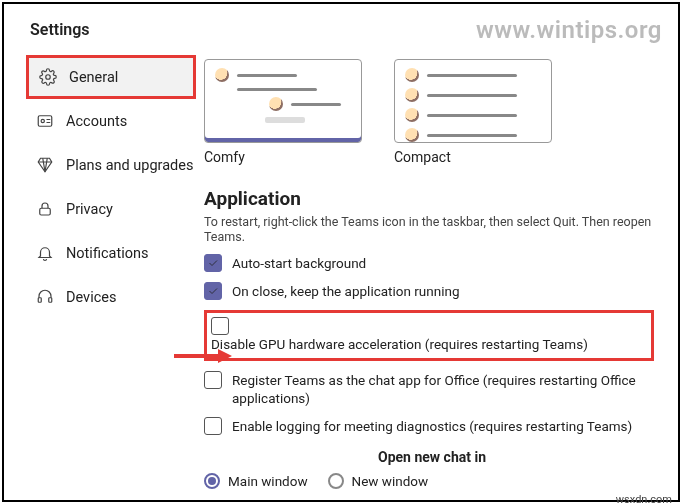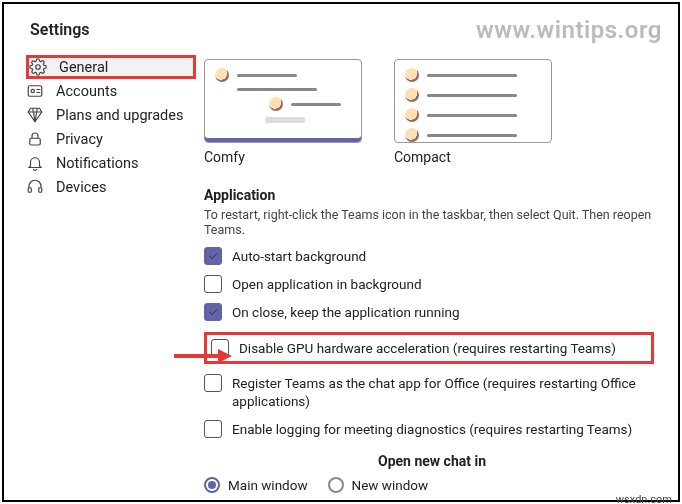--- a/index.html
+++ b/index.html
@@ -3,40 +3,40 @@
 <meta charset="utf-8">
 <style>
 * { margin:0; padding:0; box-sizing:border-box; font-family:-apple-system,BlinkMacSystemFont,"Segoe UI",Roboto,Arial,sans-serif; }
 body { background:#fff; color:#222; width:682px; height:504px; position:relative; overflow:hidden; }
 .frame { border:2px solid #000; width:678px; height:500px; position:absolute; top:2px; left:2px; padding-top:12px; }
 .watermark { position:absolute; top:12px; right:16px; font-size:24px; font-weight:600; color:rgba(120,120,120,.5); letter-spacing:.5px; }
 .wxfd { position:absolute; bottom:-2px; right:10px; font-size:11px; color:#444; }
 h1.title { font-size:16px; font-weight:600; margin:4px 0 16px 26px; }
 .layout { display:flex; }
 .sidebar { width:200px; padding-left:22px; }
-.side-item { display:flex; align-items:center; height:24px; margin-right:8px; cursor:pointer; font-size:14.5px; color:#222; border-radius:4px; }
+.side-item { display:flex; align-items:center; height:44px; padding-left:10px; margin-right:8px; cursor:pointer; font-size:14.5px; color:#222; border-radius:4px; }
 .side-item.selected { background:#f2f2f2; border:3px solid #e53935; border-radius:0; }
 .side-item .icon { width:18px; height:18px; margin-right:12px; display:flex; align-items:center; justify-content:center; color:#444; }
 .main { flex:1; padding-right:18px; }
 .previews { display:flex; gap:32px; margin-top:4px; }
 .preview-card { border:1.5px solid #999; border-radius:4px; width:158px; height:84px; padding:8px 10px; position:relative; background:#fff; }
 .preview-card.selected { box-shadow: inset 0 -4px 0 0 #6264a7; }
 .preview-row { display:flex; align-items:center; margin-bottom:6px; }
 .avatar { width:14px; height:14px; border-radius:50%; background:radial-gradient(circle at 40% 35%, #ffe0b2 0 55%, #8d6e63 56% 100%); margin-right:8px; flex-shrink:0; }
 .bar { height:3px; background:#888; border-radius:2px; }
 .preview-label { font-size:14px; margin-top:6px; }
-.section-h { font-size:14px; font-weight:700; margin-top:22px; }
+.section-h { font-size:19px; font-weight:700; margin-top:22px; }
 .hint { font-size:12.5px; color:#444; margin-top:4px; }
 .opts { margin-top:10px; }
 .opt { display:flex; align-items:flex-start; margin-bottom:10px; font-size:13.5px; line-height:1.35; }
 .opt .cb { width:18px; height:18px; border:1.6px solid #555; border-radius:3px; margin-right:10px; flex-shrink:0; display:flex; align-items:center; justify-content:center; }
 .opt .cb.checked { background:#6264a7; border-color:#6264a7; }
 .opt .cb.checked svg { display:block; }
 .opt .cb svg { display:none; }
-.opt.highlight { border:3px solid #e53935; padding:4px 6px 4px 4px; margin-right:6px; }
+.opt.highlight { border:3px solid #e53935; padding:4px 6px 4px 4px; margin-right:6px;flex-direction:column; }
 .arrow { position:absolute; left:168px; top:342px; }
 .section-h2 { font-size:14px; font-weight:700; margin-top:14px;text-align:center; }
 .radios { display:flex; gap:20px; margin-top:8px; font-size:13.5px; align-items:center; }
 .radio { display:flex; align-items:center; gap:8px; cursor:pointer; }
 .rdot { width:16px; height:16px; border:2px solid #888; border-radius:50%; display:flex; align-items:center; justify-content:center; }
 .rdot.sel { border-color:#6264a7; }
 .rdot.sel::after { content:""; width:8px; height:8px; background:#6264a7; border-radius:50%; }
 svg { stroke:currentColor; fill:none; stroke-width:1.6; }
 </style>
 </head>
@@ -163,24 +163,20 @@
       <div class="opts">
         <div class="opt">
           <div class="cb checked">
               <svg width="12" height="12" viewBox="0 0 24 24" stroke="#fff" stroke-width="3">
                 <path d="M5 12l5 5L20 7"></path>
               </svg>
             </div>
           <span>Auto-start background</span>
         </div>
         <div class="opt">
-          <div class="cb"></div>
-          <span>Open application in background</span>
-        </div>
-        <div class="opt">
           <div class="cb checked">
               <svg width="12" height="12" viewBox="0 0 24 24" stroke="#fff" stroke-width="3">
                 <path d="M5 12l5 5L20 7"></path>
               </svg>
             </div>
           <span>On close, keep the application running</span>
         </div>
         <div class="opt highlight">
           <div class="cb"></div>
           <span>Disable GPU hardware acceleration (requires restarting Teams)</span>

